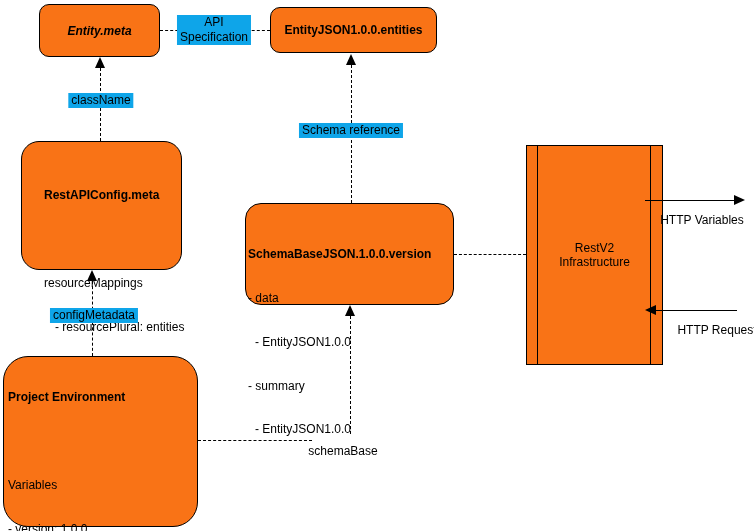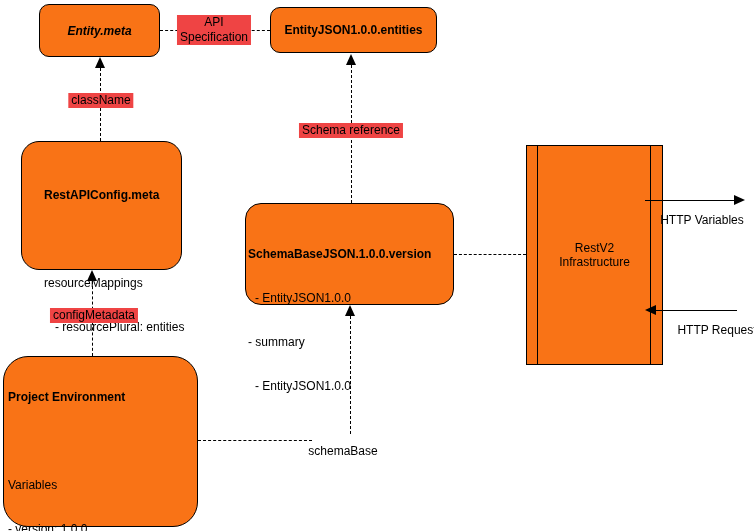--- a/index.html
+++ b/index.html
@@ -48,21 +48,21 @@
     border-top: 5px solid transparent; border-bottom: 5px solid transparent;
     border-left: 11px solid #000000;
   }
   .arrow-left {
     position: absolute; width: 0; height: 0;
     border-top: 5px solid transparent; border-bottom: 5px solid transparent;
     border-right: 11px solid #000000;
   }
   .edge-label {
     position: absolute;
-    background: #ef4444;
+    background: #0ea5e9;
     line-height: 15px;
     transform: translateX(-50%);
     padding: 0 3px;
     text-align: center;
     white-space: nowrap;
   }
   .edge-label.plain { background: transparent; }
   .proc-bar {
     position: absolute; top: -1px; bottom: -1px; width: 0;
     border-left: 1px solid #000000;
@@ -87,20 +87,21 @@
     <div></div>
     <div>resourceMappings</div>
     <div class="ind1">- resourcePlural: entities</div>
     <div class="ind1">- resourceSingular: entity</div>
     <div class="ind1"><span>- className: </span><span class="it">Entity</span></div>
   </div>
 
   <div class="node" style="left:245px; top:203px; width:209px; height:102px; border-radius:16px;"></div>
   <div class="node-text" style="left:248px; top:218px; width:203px;">
     <div class="bold">SchemaBaseJSON.1.0.0.version</div>
+    <div>- data</div>
     <div class="ind2">- EntityJSON1.0.0</div>
     <div>- summary</div>
     <div class="ind2">- EntityJSON1.0.0</div>
   </div>
 
   <div class="node" style="left:3px; top:356px; width:195px; height:171px; border-radius:25px;"></div>
   <div class="node-text" style="left:8px; top:361px; width:188px;">
     <div class="bold">Project Environment</div>
     <div></div>
     <div>Variables</div>

